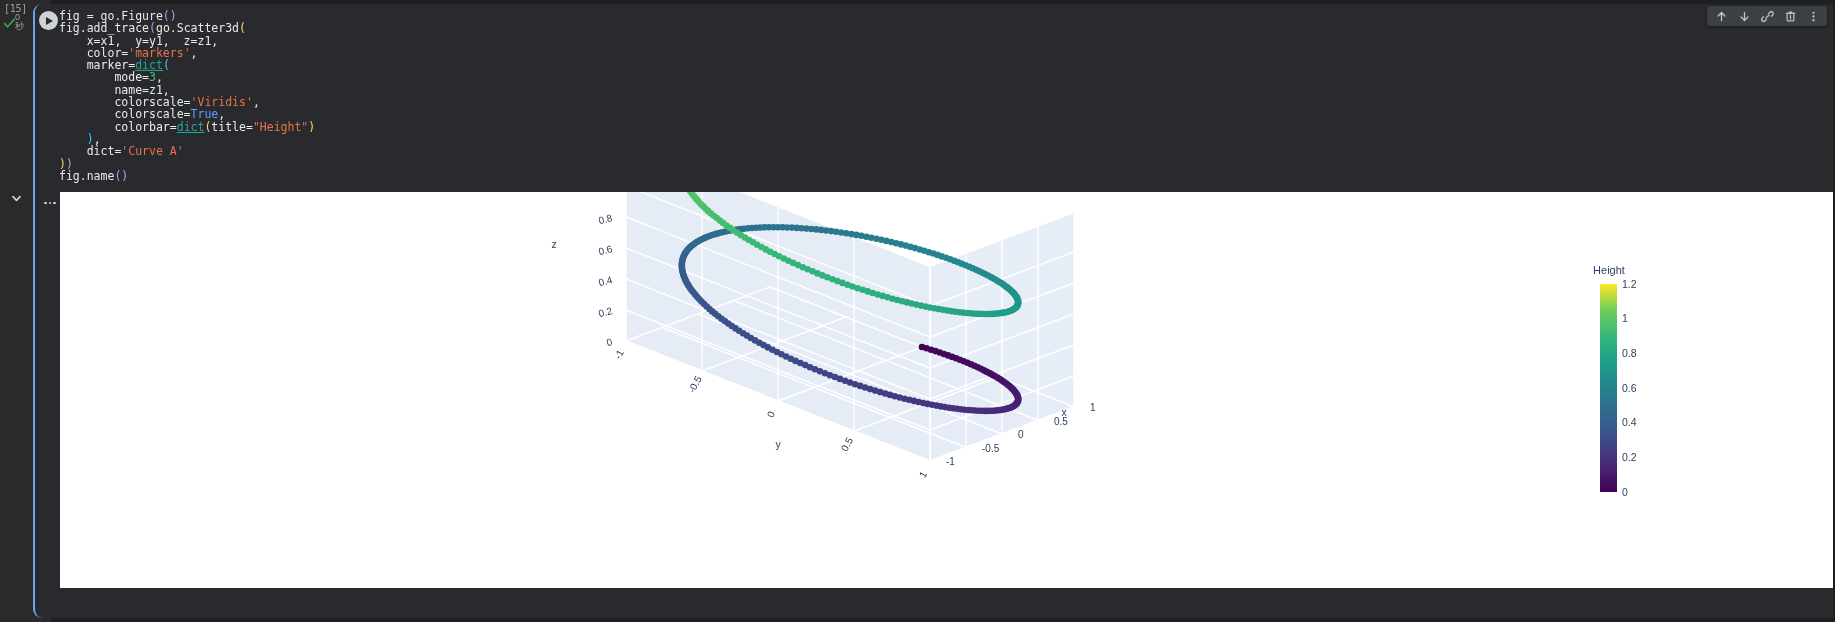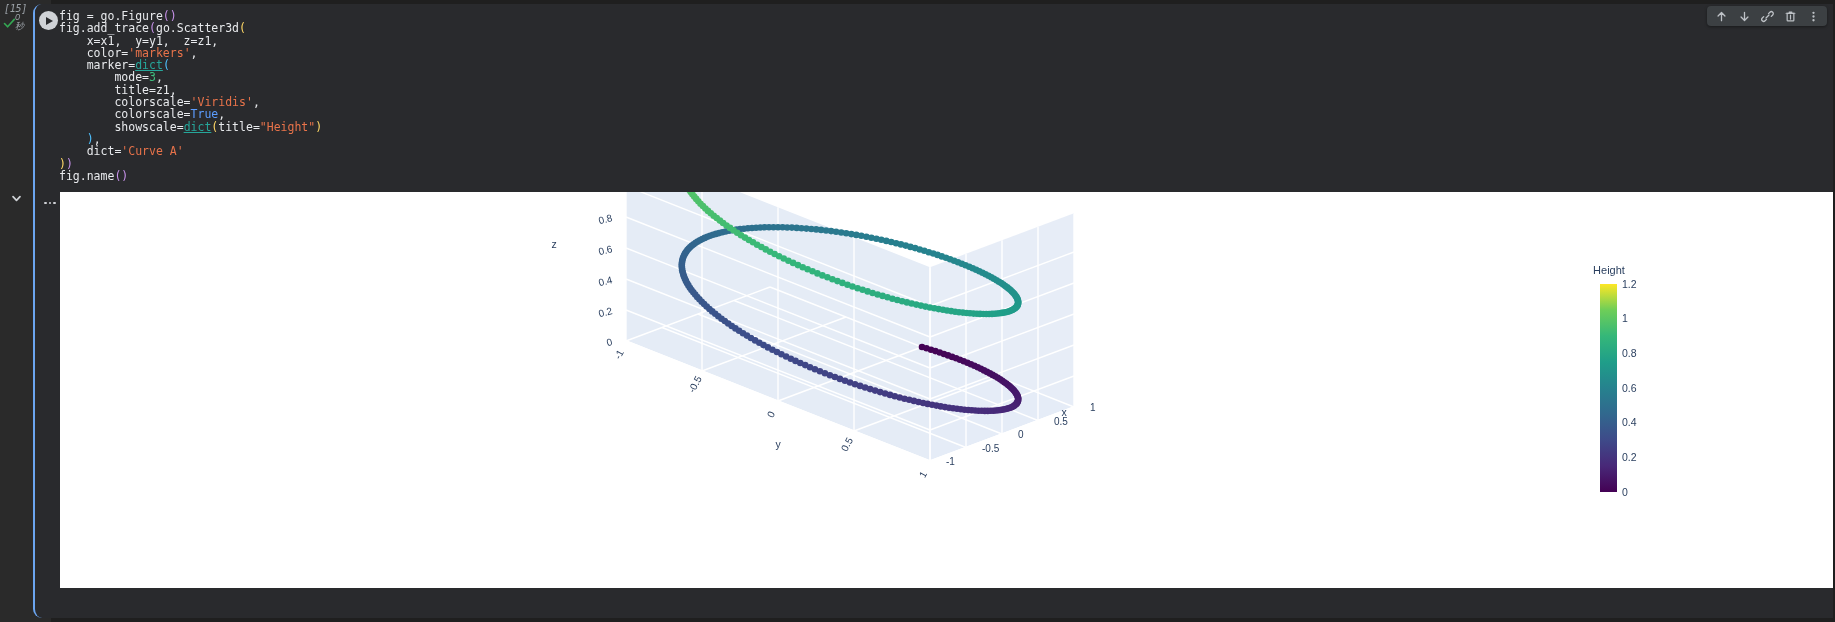--- a/index.html
+++ b/index.html
@@ -5,21 +5,21 @@
 <style>
   html,body{margin:0;padding:0;}
   body{
     width:1835px;height:622px;overflow:hidden;
     background:#1e1e1e;
     font-family:"Liberation Sans",sans-serif;
   }
   .app{position:relative;width:1835px;height:622px;background:#1f1f1f;}
 
   
-  .gutter{position:absolute;left:0;top:0;width:51px;height:622px;background:#2a2a2a;font-style:italic;}
+  .gutter{position:absolute;left:0;top:0;width:51px;height:622px;background:#2a2a2a;}
   .exec-count{position:absolute;left:4px;top:3px;font-size:10px;color:#9aa0a6;
     font-family:"DejaVu Sans Mono",monospace;letter-spacing:-.3px;}
   .check{position:absolute;left:3px;top:17px;width:13px;height:13px;}
   .check svg{display:block;}
   .runtime{position:absolute;left:15px;top:13px;font-size:9px;color:#9aa0a6;
     line-height:1.0;text-align:left;}
   .runtime span{display:block;}
   .collapse-toggle{position:absolute;left:8px;top:190px;width:17px;height:17px;
     display:flex;align-items:center;justify-content:center;cursor:pointer;}
 
@@ -100,24 +100,24 @@
     <div class="code-area">
       <div class="run-btn">
         <div class="tri"></div>
       </div>
       <pre class="code" id="code-block"><span class="tok-plain">fig = go.Figure</span><span class="tok-br1">()</span>
 <span class="tok-plain">fig.add_trace</span><span class="tok-br1">(</span><span class="tok-plain">go.Scatter3d</span><span class="tok-br2">(</span>
 <span class="tok-plain">    x=x1,  y=y1,  z=z1,</span>
 <span class="tok-plain">    color=</span><span class="tok-str">'markers'</span><span class="tok-plain">,</span>
 <span class="tok-plain">    marker=</span><span class="tok-fn">dict</span><span class="tok-br3">(</span>
 <span class="tok-plain">        mode=</span><span class="tok-num">3</span><span class="tok-plain">,</span>
-<span class="tok-plain">        title=z1,</span>
+<span class="tok-plain">        name=z1,</span>
 <span class="tok-plain">        colorscale=</span><span class="tok-str">'Viridis'</span><span class="tok-plain">,</span>
 <span class="tok-plain">        colorscale=</span><span class="tok-kw">True</span><span class="tok-plain">,</span>
-<span class="tok-plain">        showscale=</span><span class="tok-fn">dict</span><span class="tok-br2">(</span><span class="tok-plain">title=</span><span class="tok-str">"Height"</span><span class="tok-br2">)</span>
+<span class="tok-plain">        colorbar=</span><span class="tok-fn">dict</span><span class="tok-br2">(</span><span class="tok-plain">title=</span><span class="tok-str">"Height"</span><span class="tok-br2">)</span>
 <span class="tok-plain">    </span><span class="tok-br3">)</span><span class="tok-plain">,</span>
 <span class="tok-plain">    dict=</span><span class="tok-str">'Curve A'</span>
 <span class="tok-plain"></span><span class="tok-br2">)</span><span class="tok-br1">)</span>
 <span class="tok-plain">fig.name</span><span class="tok-br1">()</span></pre>
     </div>
 
     <div class="cell-toolbar">
       <div class="tb-btn">
         <svg width="13" height="13" viewBox="0 0 14 14">
           <path d="M7 11.5 V3 M3.3 6.4 L7 2.7 L10.7 6.4" stroke="#bdc1c6" stroke-width="1.4" fill="none" stroke-linecap="round" stroke-linejoin="round"></path>

